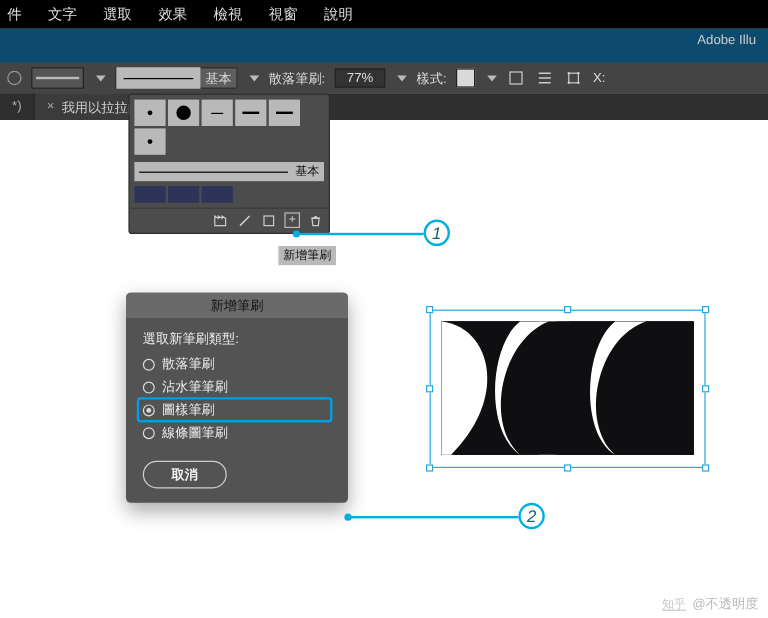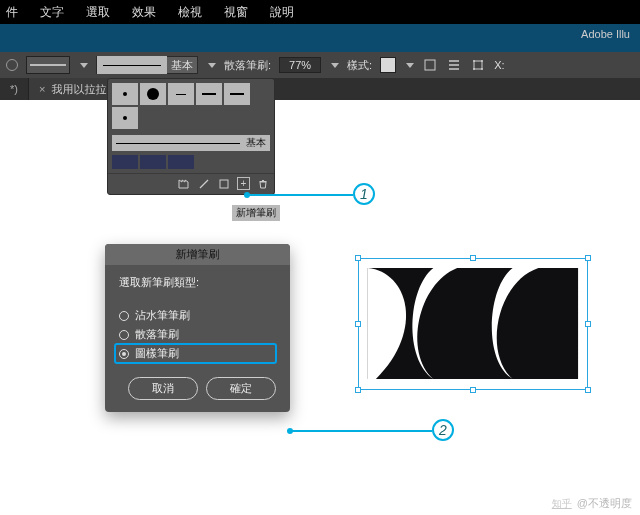--- a/index.html
+++ b/index.html
@@ -49,26 +49,26 @@
   .brushes .th{ width:26px; height:14px; background:#2d3458; }
   .brushes .footer{ display:flex; justify-content:flex-end; gap:6px; padding:3px 4px; border-top:1px solid #3a3a3a; }
   .brushes .footer .fico{ width:14px;height:14px;display:flex;align-items:center;justify-content:center;color:#ccc;font-size:10px;}
   .brushes .footer .fico.plus{ border:1px solid #bbb; width:13px;height:13px; line-height:11px;}
   .tooltip{ position:absolute; top:205px; left:232px; background:#b9b9b9; color:#111; font-size:10px; padding:1px 4px; }
 
   
   .dialog{ position:absolute; top:244px; left:105px; width:185px; background:#535353; border-radius:4px; font-size:11px; color:#eee; box-shadow:0 6px 16px rgba(0,0,0,.35); }
   .dialog .titlebar{ background:#6a6a6a; text-align:center; padding:3px 0; border-radius:4px 4px 0 0; color:#111; font-size:11px;}
   .dialog .body{ padding:10px 14px 12px; }
-  .dialog .prompt{ margin-bottom:16px; }
+  .dialog .prompt{ margin-bottom:4px; }
   .dialog .opt{ display:flex; align-items:center; gap:6px; padding:2px 0; }
   .dialog .radio{ width:10px;height:10px;border-radius:50%;border:1.2px solid #ddd; position:relative; }
   .dialog .radio.sel::after{ content:""; position:absolute; inset:2px; border-radius:50%; background:#ddd;}
   .dialog .opt.hl{ outline:2px solid #00a0e9; outline-offset:-1px; border-radius:2px; padding:2px 4px; margin-left:-4px;align-items:center; }
-  .dialog .btns{ display:flex; gap:8px; justify-content:flex-end; margin-top:14px;}
+  .dialog .btns{ display:flex; gap:8px; justify-content:space-between; margin-top:14px;font-weight:bold;}
   .dialog .btn{ flex:1; max-width:70px; text-align:center; padding:3px 0; border:1px solid #cfcfcf; border-radius:12px; color:#eee; }
 
   
   .art{ position:absolute; top:258px; left:358px; width:230px; height:132px; }
   .art .sel{ position:absolute; inset:0; border:1px solid #2aa7e0; }
   .art svg{ position:absolute; inset:6px; }
   .handle{ position:absolute; width:6px; height:6px; background:#fff; border:1px solid #2aa7e0; }
   .h-tl{top:-3px;left:-3px}.h-tr{top:-3px;right:-3px}.h-bl{bottom:-3px;left:-3px}.h-br{bottom:-3px;right:-3px}
   .h-tm{top:-3px;left:calc(50% - 3px)}.h-bm{bottom:-3px;left:calc(50% - 3px)}
   .h-ml{left:-3px;top:calc(50% - 3px)}.h-mr{right:-3px;top:calc(50% - 3px)}
@@ -190,33 +190,36 @@
   </div>
 </div>
 <div class="tooltip">新增筆刷</div>
 
 <div class="dialog">
   <div class="titlebar">新增筆刷</div>
   <div class="body">
     <div class="prompt">選取新筆刷類型:</div>
     <div class="opt">
         <span class="radio"></span>
-        <span>沾水筆筆刷</span>
+        <span>散落筆刷</span>
       </div>
     <div class="opt">
         <span class="radio"></span>
-        <span>散落筆刷</span>
+        <span>沾水筆筆刷</span>
       </div>
     <div class="opt hl">
         <span class="radio sel"></span>
         <span>圖樣筆刷</span>
       </div>
+    <div class="opt">
+        <span class="radio"></span>
+        <span>線條圖筆刷</span>
+      </div>
     <div class="btns">
       <div class="btn">取消</div>
-      <div class="btn">確定</div>
     </div>
   </div>
 </div>
 
 <div class="art">
   <div class="sel"></div>
   <svg viewBox="0 0 220 120">
     <path d="M4 4 H216 V116 H4 Z
              M4 4 C 50 4, 55 70, 10 116 L4 116 Z
              M70 4 C 130 10, 120 90, 70 116 C 50 100, 70 30, 70 4 Z

